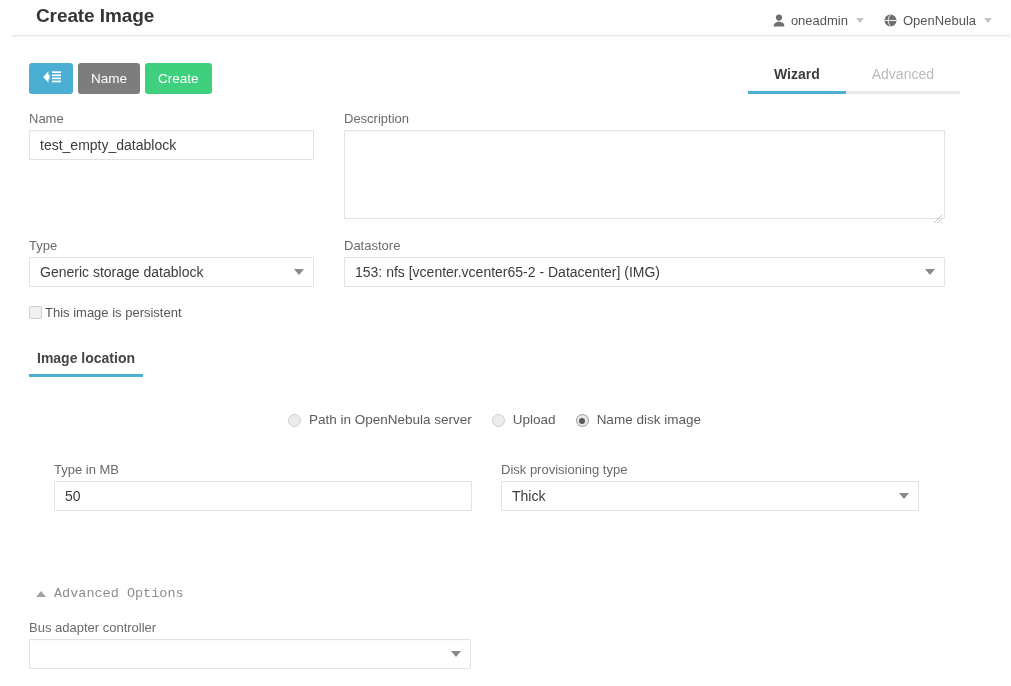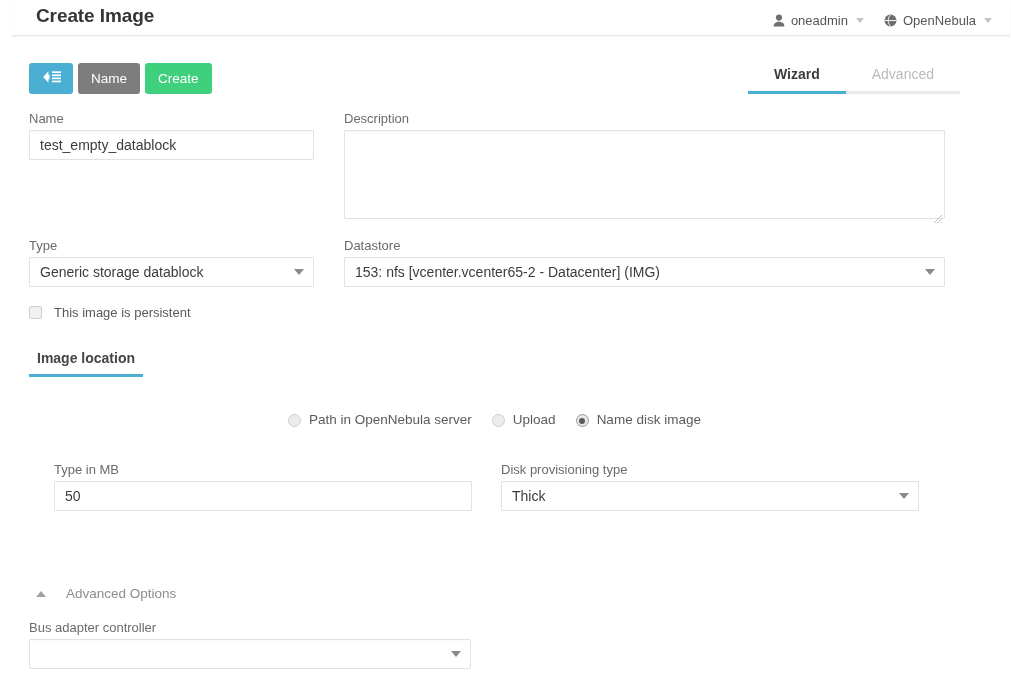--- a/index.html
+++ b/index.html
@@ -161,21 +161,21 @@
   #name-group   { position: absolute; left: 29px;  top: 111px; width: 285px; }
   #desc-group   { position: absolute; left: 344px; top: 111px; width: 601px; }
   #type-group   { position: absolute; left: 29px;  top: 238px; width: 285px; }
   #ds-group     { position: absolute; left: 344px; top: 238px; width: 601px; }
 
   #persistent-row {
     position: absolute;
     left: 29px; top: 305px;
     display: flex;
     align-items: center;
-    gap: 12px;
+    gap: 3px;
     cursor: pointer;
   }
   .chk-box {
     width: 13px; height: 13px;
     border: 1px solid #cfcfcf;
     border-radius: 2px;
     background: #f0f0f0;
     display: inline-block;
   }
   .chk-label { font-size: 13px; color: #585858; }
@@ -227,22 +227,23 @@
   
   #size-group  { position: absolute; left: 54px;  top: 462px; width: 418px; }
   #prov-group  { position: absolute; left: 501px; top: 462px; width: 418px; }
 
   
   #advanced-toggle {
     position: absolute;
     left: 36px; top: 586px;
     display: flex;
     align-items: center;
-    gap: 20px;
-    cursor: pointer;
+    gap: 8px;
+    cursor: pointer;
+    font-family: Liberation Mono, monospace;
   }
   .chevron-up {
     width: 0; height: 0;
     border-left: 5px solid transparent;
     border-right: 5px solid transparent;
     border-bottom: 6px solid #a2a2a2;
   }
   #advanced-toggle .adv-label { font-size: 13.5px; color: #8d8d8d; }
 
   #bus-group { position: absolute; left: 29px; top: 620px; width: 442px; }

